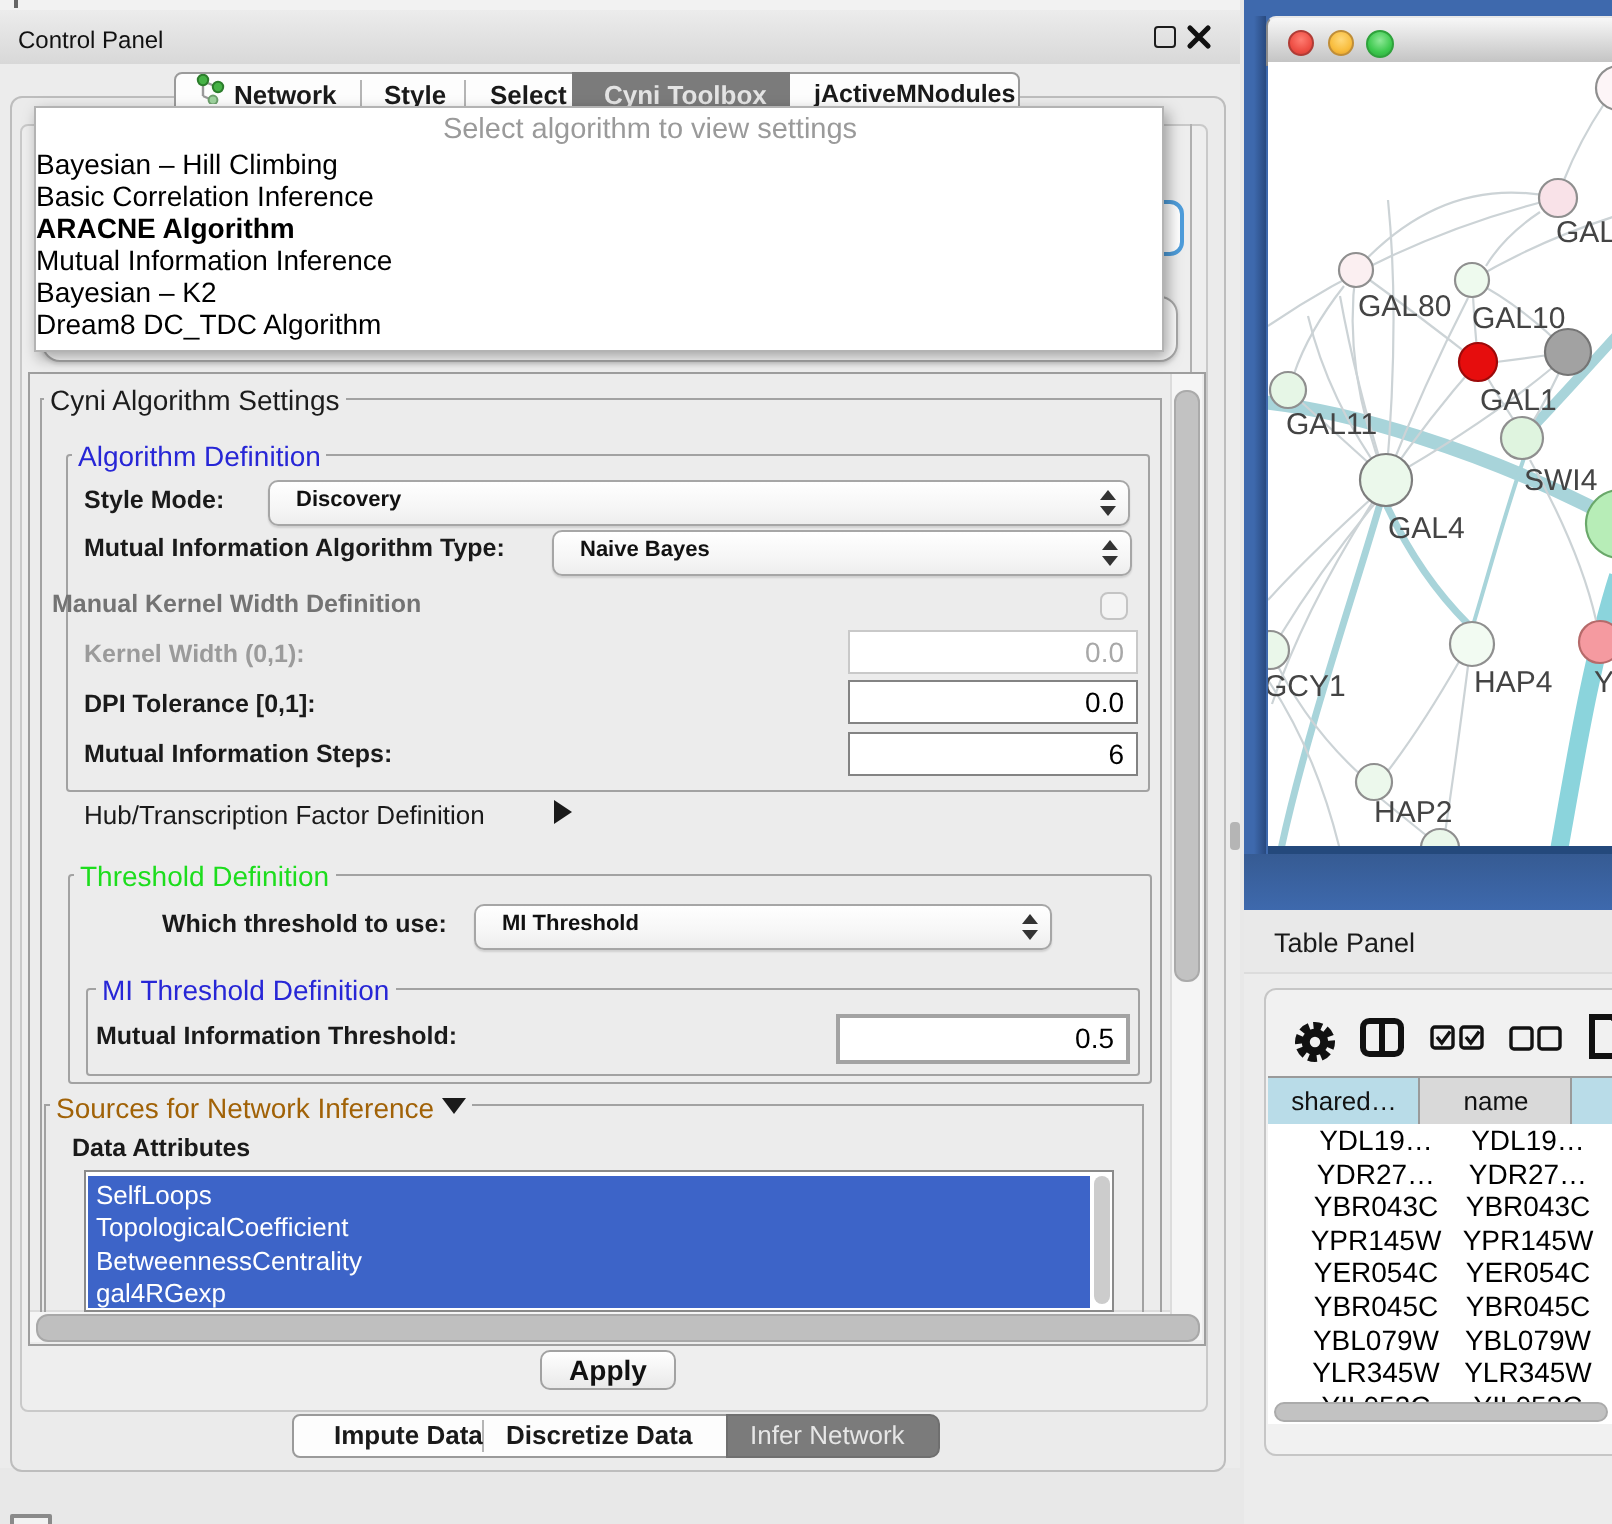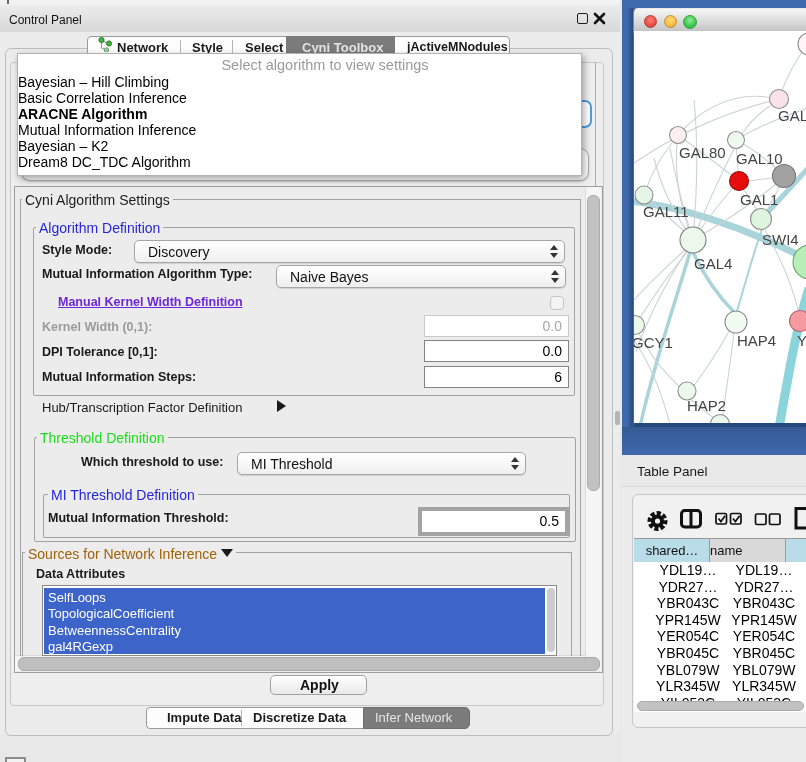--- a/index.html
+++ b/index.html
@@ -1,21 +1,21 @@
 <!DOCTYPE html>
 <html><head><meta charset="utf-8">
 <style>
 html,body{margin:0;padding:0;}
 #stage{position:relative;width:806px;height:762px;background:#e8e8e8;font-family:"Liberation Sans",sans-serif;overflow:hidden;}
 .abs{position:absolute;}
 .lbl{font-size:13px;color:#1a1a1a;white-space:nowrap;}
 .lbl.b{font-size:12.5px;}
 .b{font-weight:bold;}
 .combo{position:absolute;border:1px solid #a6a6a6;border-radius:5px;background:linear-gradient(#ffffff,#f6f6f6 60%,#eeeeee);box-shadow:0 1px 1px rgba(0,0,0,0.12);}
-.combo .ct{position:absolute;left:13px;top:3px;font-size:14px;color:#111;}
+.combo .ct{position:absolute;left:13px;top:3px;font-size:11px;color:#111;font-weight:bold;}
 .arr{position:absolute;width:0;height:0;}
 .fld{position:absolute;background:#fff;font-size:13px;text-align:right;}
 .grp{position:absolute;border:1px solid #a2a2a2;border-radius:2px;}
 .gtitle{position:absolute;font-size:14px;background:#ececec;padding:0 3px;white-space:nowrap;}
 </style></head>
 <body>
 <div id="stage">
 
 <div class="abs" style="left:0;top:0;width:620px;height:762px;background:#e8e8e8;"></div>
 <div class="abs" style="left:0;top:0;width:620px;height:5px;background:#f2f2f2;"></div>
@@ -73,21 +73,21 @@
       <span class="ct">Discovery</span>
       <span style="position:absolute;right:6px;top:4px;width:0;height:0;border-bottom:5px solid #333;border-left:4px solid transparent;border-right:4px solid transparent;"></span>
       <span style="position:absolute;right:6px;top:12px;width:0;height:0;border-top:5px solid #333;border-left:4px solid transparent;border-right:4px solid transparent;"></span>
     </div>
 <div class="abs lbl b" style="left:42px;top:267px;">Mutual Information Algorithm Type:</div>
 <div class="combo" style="left:276px;top:265px;width:288px;height:21px;">
       <span class="ct">Naive Bayes</span>
       <span style="position:absolute;right:6px;top:4px;width:0;height:0;border-bottom:5px solid #333;border-left:4px solid transparent;border-right:4px solid transparent;"></span>
       <span style="position:absolute;right:6px;top:12px;width:0;height:0;border-top:5px solid #333;border-left:4px solid transparent;border-right:4px solid transparent;"></span>
     </div>
-<div class="abs lbl b" style="left:58px;top:295px;color:#6d28d9;text-decoration:underline;">Manual Kernel Width Definition</div>
+<div class="abs lbl b" style="left:26px;top:295px;color:#737373;">Manual Kernel Width Definition</div>
 <div class="abs" style="left:550px;top:296px;width:12px;height:12px;border:1.5px solid #c4c4c4;border-radius:4px;background:#f4f4f4;"></div>
 <div class="abs lbl b" style="left:42px;top:320px;color:#9b9b9b;">Kernel Width (0,1):</div>
 <div class="fld" style="left:424px;top:315px;width:137px;height:20px;border:1px solid #c9c9c9;color:#a8a8a8;padding:0 6px 0 0;font-size:14px;line-height:20px;">0.0</div>
 <div class="abs lbl b" style="left:42px;top:345px;">DPI Tolerance [0,1]:</div>
 <div class="fld" style="left:424px;top:340px;width:137px;height:20px;border:1px solid #838383;color:#000;padding:0 6px 0 0;font-size:14px;line-height:20px;">0.0</div>
 <div class="abs lbl b" style="left:42px;top:370px;">Mutual Information Steps:</div>
 <div class="fld" style="left:424px;top:366px;width:137px;height:20px;border:1px solid #838383;color:#000;padding:0 6px 0 0;font-size:14px;line-height:20px;">6</div>
 
 <div class="abs lbl" style="left:42px;top:400px;">Hub/Transcription Factor Definition</div>
 <div class="arr" style="left:277px;top:400px;border-left:9px solid #1a1a1a;border-top:6px solid transparent;border-bottom:6px solid transparent;"></div>
@@ -97,32 +97,32 @@
 <div class="abs lbl b" style="left:81px;top:455px;">Which threshold to use:</div>
 <div class="combo" style="left:237px;top:452px;width:287px;height:21px;">
       <span class="ct">MI Threshold</span>
       <span style="position:absolute;right:6px;top:4px;width:0;height:0;border-bottom:5px solid #333;border-left:4px solid transparent;border-right:4px solid transparent;"></span>
       <span style="position:absolute;right:6px;top:12px;width:0;height:0;border-top:5px solid #333;border-left:4px solid transparent;border-right:4px solid transparent;"></span>
     </div>
 
 <div class="grp" style="left:43px;top:494px;width:525px;height:42px;"></div>
 <div class="gtitle" style="left:48px;top:487px;color:#2726d6;">MI Threshold Definition</div>
 <div class="abs lbl b" style="left:48px;top:511px;">Mutual Information Threshold:</div>
-<div class="fld" style="left:418px;top:507px;width:137px;height:21px;border:4px solid #a3a3a3;color:#000;padding:0 6px 0 0;font-size:14px;line-height:21px;">0.5</div>
+<div class="fld" style="left:418px;top:507px;width:137px;height:21px;border:2px solid #a3a3a3;color:#000;padding:0 6px 0 0;font-size:14px;line-height:21px;">0.5</div>
 
 <div class="abs" style="left:22px;top:552px;width:548px;height:103px;border:1px solid #a2a2a2;border-bottom:none;"></div>
 <div class="gtitle" style="left:25px;top:546px;color:#a16207;">Sources for Network Inference <span style="display:inline-block;width:0;height:0;border-top:8px solid #1a1a1a;border-left:6.5px solid transparent;border-right:6.5px solid transparent;vertical-align:2px;"></span></div>
 <div class="abs lbl b" style="left:36px;top:567px;">Data Attributes</div>
 
 <div class="abs" style="left:42px;top:585px;width:513px;height:69px;background:#fff;border:1px solid #8a8a8a;"></div>
 <div class="abs" style="left:44px;top:588px;width:501px;height:66px;background:#3d64c8;"></div>
 <div class="abs" style="left:48px;top:589.5px;font-size:13px;color:#fff;line-height:16.6px;">SelfLoops<br>TopologicalCoefficient<br>BetweennessCentrality<br>gal4RGexp</div>
 <div class="abs" style="left:547px;top:588px;width:8px;height:64px;background:#cccccc;border-radius:4px;"></div>
 
-<div class="abs" style="left:270px;top:675px;width:66px;height:18px;background:linear-gradient(#ffffff,#e9e9e9);border:1px solid #a2a2a2;border-radius:5px;text-align:left;font-size:14px;font-weight:600;color:#111;line-height:18px;padding-left:29px;">Apply</div>
+<div class="abs" style="left:270px;top:675px;width:66px;height:18px;background:linear-gradient(#ffffff,#e9e9e9);border:1px solid #a2a2a2;border-radius:5px;text-align:center;font-size:14px;font-weight:600;color:#111;line-height:18px;">Apply</div>
 
 <div class="abs" style="left:146px;top:707px;width:216px;height:20px;background:#fdfdfd;border:1px solid #9a9a9a;border-radius:4px 0 0 4px;"></div>
 <div class="abs" style="left:363px;top:707px;width:105px;height:20px;background:#7b7b7b;border:1px solid #6f6f6f;border-radius:0 5px 5px 0;"></div>
 <div class="abs" style="left:241px;top:710px;width:1px;height:16px;background:#b5b5b5;"></div>
 <div class="abs lbl" style="left:167px;top:710px;font-weight:600;">Impute Data</div>
 <div class="abs lbl" style="left:253px;top:710px;font-weight:600;">Discretize Data</div>
 <div class="abs lbl" style="left:375px;top:710px;color:#e6e6e6;">Infer Network</div>
 
 <div class="abs" style="left:5px;top:757px;width:17px;height:10px;background:#f2f2f2;border:2px solid #8a8a8a;border-radius:1px;"></div>
 
@@ -233,21 +233,21 @@
 <rect x="755.5" y="514" width="10.5" height="10.5" rx="1.5" stroke-width="1.7"></rect>
 <rect x="769.5" y="514" width="10.5" height="10.5" rx="1.5" stroke-width="1.7"></rect>
 <path d="M796 508.5 h10 l6 6 v11 a2.5 2.5 0 0 1 -2.5 2.5 h-13.5 z" stroke-width="3"></path>
 </g>
 </svg>
 
 <div class="abs" style="left:634px;top:538px;width:75px;height:24px;background:#b9dce8;border:1px solid #9a9a9a;border-width:1px 1px 2px 0;"></div>
 <div class="abs" style="left:710px;top:538px;width:75px;height:24px;background:#d9d9d9;border:1px solid #9a9a9a;border-width:1px 1px 2px 0;"></div>
 <div class="abs" style="left:786px;top:538px;width:20px;height:24px;background:#b9dce8;border-top:1px solid #9a9a9a;border-bottom:2px solid #9a9a9a;"></div>
 <div class="abs" style="left:634px;top:543px;width:76px;text-align:center;font-size:13px;color:#111;">shared…</div>
-<div class="abs" style="left:710px;top:543px;width:76px;font-size:13px;color:#111;">name</div>
+<div class="abs" style="left:710px;top:543px;width:76px;text-align:center;font-size:13px;color:#111;">name</div>
 
 <div class="abs" style="left:634px;top:562px;width:172px;height:150px;background:#fff;overflow:hidden;font-size:14px;color:#000;">
       <div style="position:absolute;left:16px;top:0;width:148px;height:147px;overflow:hidden;">
 <div style="position:absolute;left:0;top:0;width:76px;text-align:center;line-height:16.6px;">YDL19…<br>YDR27…<br>YBR043C<br>YPR145W<br>YER054C<br>YBR045C<br>YBL079W<br>YLR345W<br>YIL053C</div>
 <div style="position:absolute;left:76px;top:0;width:76px;text-align:center;line-height:16.6px;">YDL19…<br>YDR27…<br>YBR043C<br>YPR145W<br>YER054C<br>YBR045C<br>YBL079W<br>YLR345W<br>YIL053C</div>
 <div style="position:absolute;left:159px;top:0;width:20px;line-height:16.6px;">13<br>12<br>&nbsp;<br>9.<br>8.<br>9.<br>&nbsp;<br>9.<br>9.</div>
       </div>
 </div>
 
 <div class="abs" style="left:637px;top:701px;width:165px;height:8px;background:#c2c2c2;border:1px solid #ababab;border-radius:5px;"></div>

